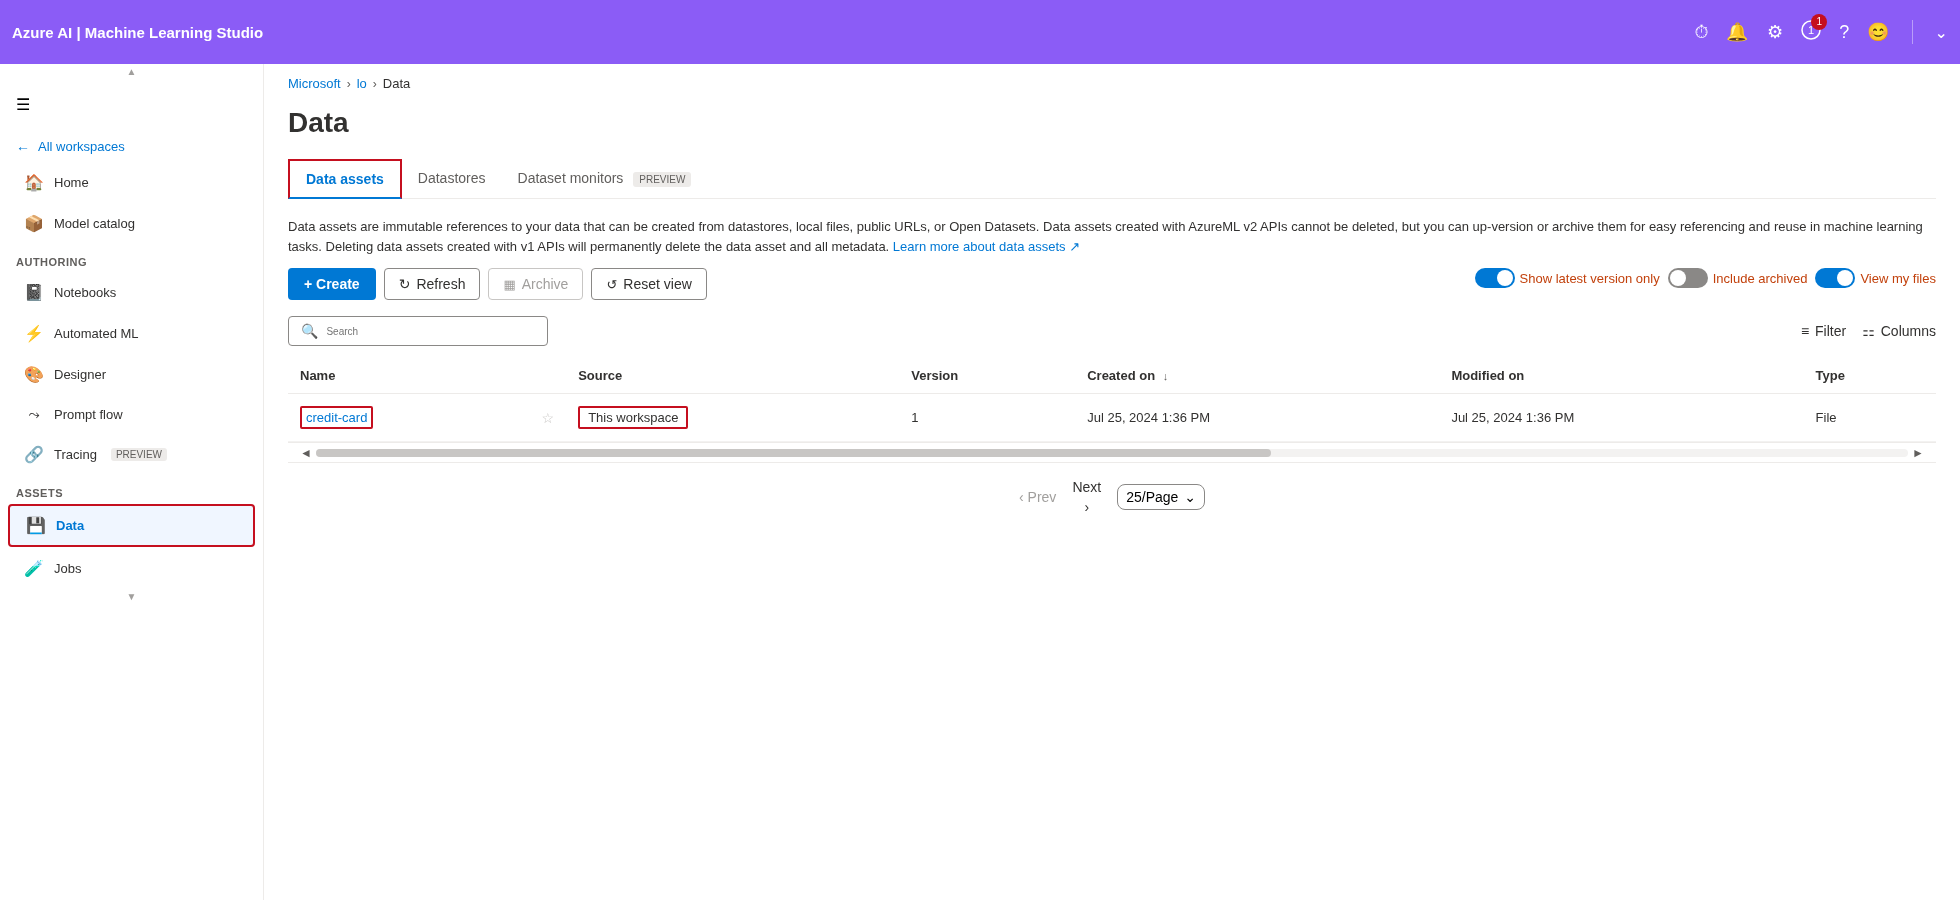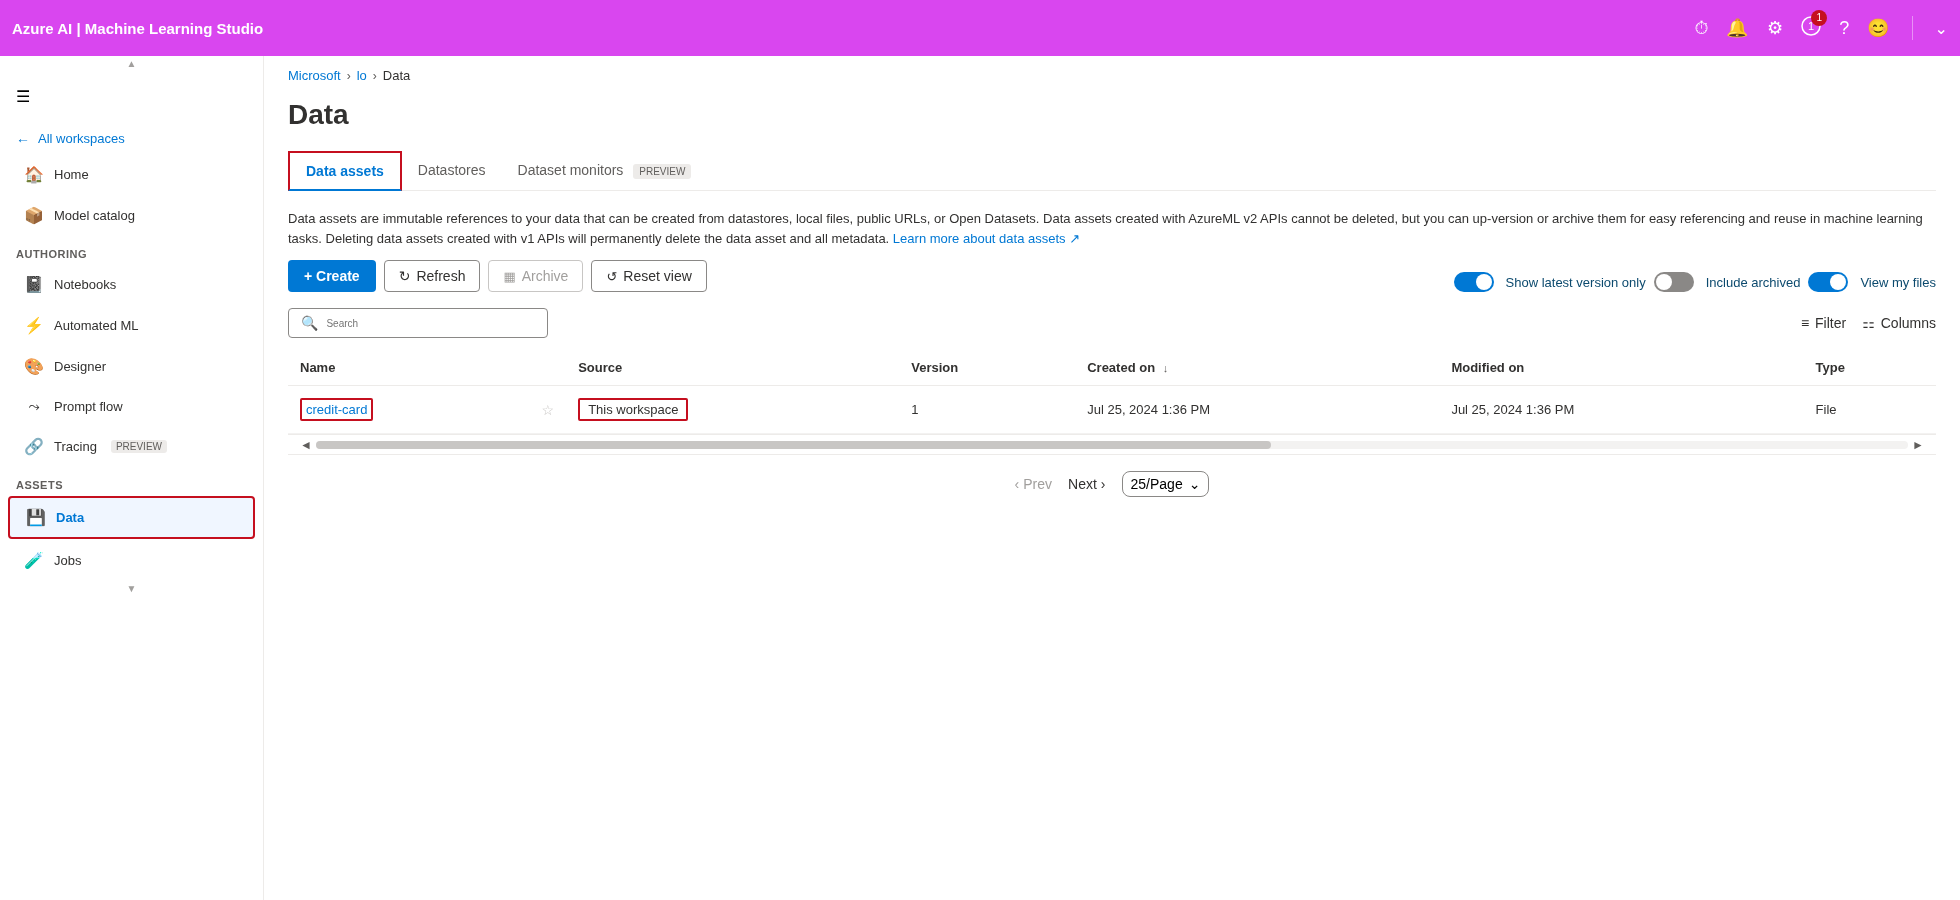--- a/index.html
+++ b/index.html
@@ -1,19 +1,19 @@
 <!DOCTYPE html>
 <html><head>
   <meta charset="utf-8">
   <style>
     * { box-sizing: border-box; margin: 0; padding: 0; }
     body { font-family: 'Segoe UI', Arial, sans-serif; font-size: 14px; background: #f3f2f1; height: 900px; overflow: hidden; display: flex; flex-direction: column; }
 
     
-    .topbar { background: #d946ef; color: white; height: 56px; display: flex; align-items: center; padding: 0 12px; flex-shrink: 0; }
+    .topbar { background: #8b5cf6; color: white; height: 64px; display: flex; align-items: center; padding: 0 12px; flex-shrink: 0; }
     .topbar-title { font-size: 15px; font-weight: 600; color: white; flex: 1; }
     .topbar-icons { display: flex; align-items: center; gap: 18px; }
     .topbar-icon { color: white; font-size: 18px; cursor: pointer; position: relative; }
     .notif-badge { position: absolute; top: -6px; right: -6px; background: #c50f1f; color: white; border-radius: 50%; width: 16px; height: 16px; font-size: 10px; display: flex; align-items: center; justify-content: center; }
     .topbar-divider { width: 1px; height: 24px; background: rgba(255,255,255,0.4); margin: 0 4px; }
     .topbar-chevron { color: white; font-size: 16px; cursor: pointer; }
 
     
     .main-layout { display: flex; flex: 1; overflow: hidden; }
 
@@ -45,26 +45,26 @@
     .tabs { display: flex; align-items: center; gap: 0; border-bottom: 1px solid #edebe9; margin-bottom: 18px; }
     .tab { padding: 10px 16px; cursor: pointer; font-size: 14px; color: #605e5c; border-bottom: 2px solid transparent; margin-bottom: -1px; }
     .tab.active { color: #0078d4; border-bottom: 2px solid #0078d4; font-weight: 600; border: 2px solid #c50f1f; border-bottom: 2px solid #0078d4; }
     .tab-preview-badge { font-size: 10px; background: #edebe9; color: #605e5c; padding: 2px 6px; border-radius: 3px; margin-left: 6px; }
 
     
     .description { font-size: 13px; color: #323130; line-height: 1.5; margin-bottom: 12px; }
     .description a { color: #0078d4; text-decoration: none; }
 
     
-    .toolbar { display: flex; align-items: flex-end; gap: 8px; margin-bottom: 16px; flex-wrap: wrap; }
+    .toolbar { display: flex; align-items: flex-start; gap: 8px; margin-bottom: 16px; flex-wrap: wrap; }
     .btn-primary { background: #0078d4; color: white; border: none; padding: 8px 16px; border-radius: 4px; cursor: pointer; font-size: 14px; display: flex; align-items: center; gap: 6px; font-weight: 600; }
     .btn-secondary { background: white; color: #323130; border: 1px solid #8a8886; padding: 7px 14px; border-radius: 4px; cursor: pointer; font-size: 14px; display: flex; align-items: center; gap: 6px; }
     .btn-secondary.disabled { color: #a19f9d; border-color: #c8c6c4; cursor: default; }
     .toolbar-spacer { flex: 1; }
-    .toggle-group { display: flex; align-items: center; gap: 12px; font-size: 13px; color: #0c4a6e; }
+    .toggle-group { display: flex; align-items: center; gap: 5px; font-size: 13px; color: #c2410c; }
     .toggle { width: 40px; height: 20px; border-radius: 10px; cursor: pointer; position: relative; display: inline-block; }
     .toggle.on { background: #0078d4; }
     .toggle.off { background: #8a8886; }
     .toggle-knob { width: 16px; height: 16px; background: white; border-radius: 50%; position: absolute; top: 2px; transition: left 0.2s; }
     .toggle.on .toggle-knob { left: 22px; }
     .toggle.off .toggle-knob { left: 2px; }
 
     
     .search-filter-bar { display: flex; align-items: center; justify-content: space-between; margin-bottom: 12px; }
     .search-box { display: flex; align-items: center; gap: 8px; border: 1px solid #8a8886; border-radius: 4px; padding: 6px 12px; width: 260px; background: white; }
@@ -84,21 +84,21 @@
 
     
     .hscroll-bar { height: 20px; border-top: 1px solid #edebe9; display: flex; align-items: center; padding: 0 8px; }
     .hscroll-track { flex: 1; height: 8px; background: #f3f2f1; border-radius: 4px; position: relative; }
     .hscroll-thumb { height: 8px; background: #c8c6c4; border-radius: 4px; width: 60%; margin-left: 0; }
     .hscroll-arrow { color: #605e5c; cursor: pointer; padding: 0 4px; font-size: 12px; }
 
     
     .pagination { display: flex; align-items: center; justify-content: center; gap: 16px; padding: 16px 0; border-top: 1px solid #edebe9; }
     .page-btn { display: flex; align-items: center; gap: 4px; cursor: pointer; color: #a19f9d; font-size: 14px; }
-    .page-btn.enabled { color: #323130; }
+    .page-btn.enabled { color: #323130; flex-direction: column; }
     .page-select { border: 1px solid #8a8886; border-radius: 8px; padding: 4px 8px; font-size: 14px; cursor: pointer; display: flex; align-items: center; gap: 6px; }
 
     
     .sidebar-scroll-indicator { text-align: center; padding: 2px; color: #a19f9d; font-size: 10px; }
   </style>
 </head>
 <body>
 
 <div class="topbar">
   <span class="topbar-title">Azure AI | Machine Learning Studio</span>

